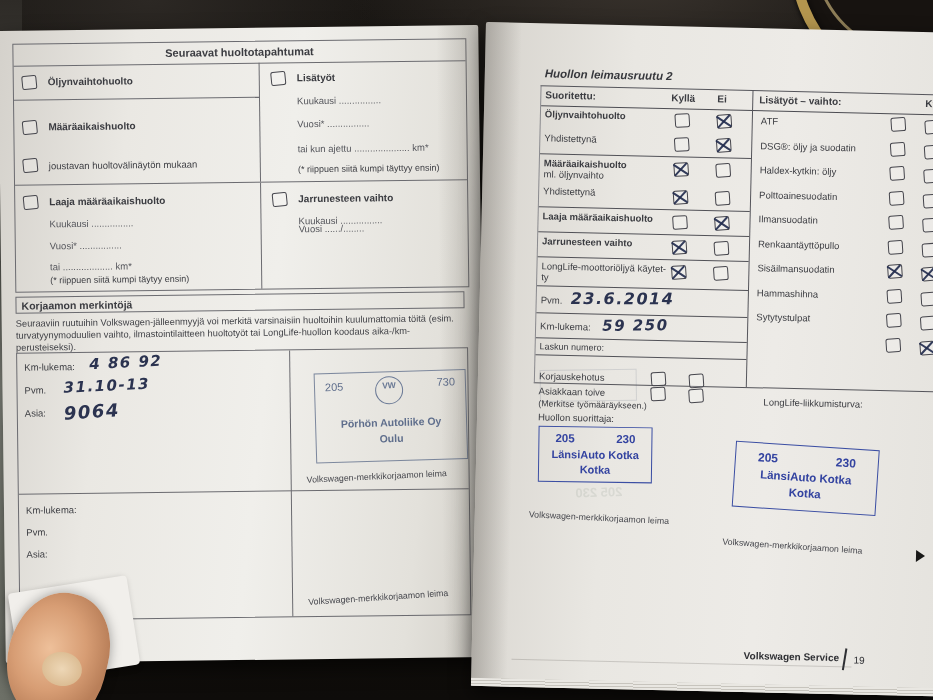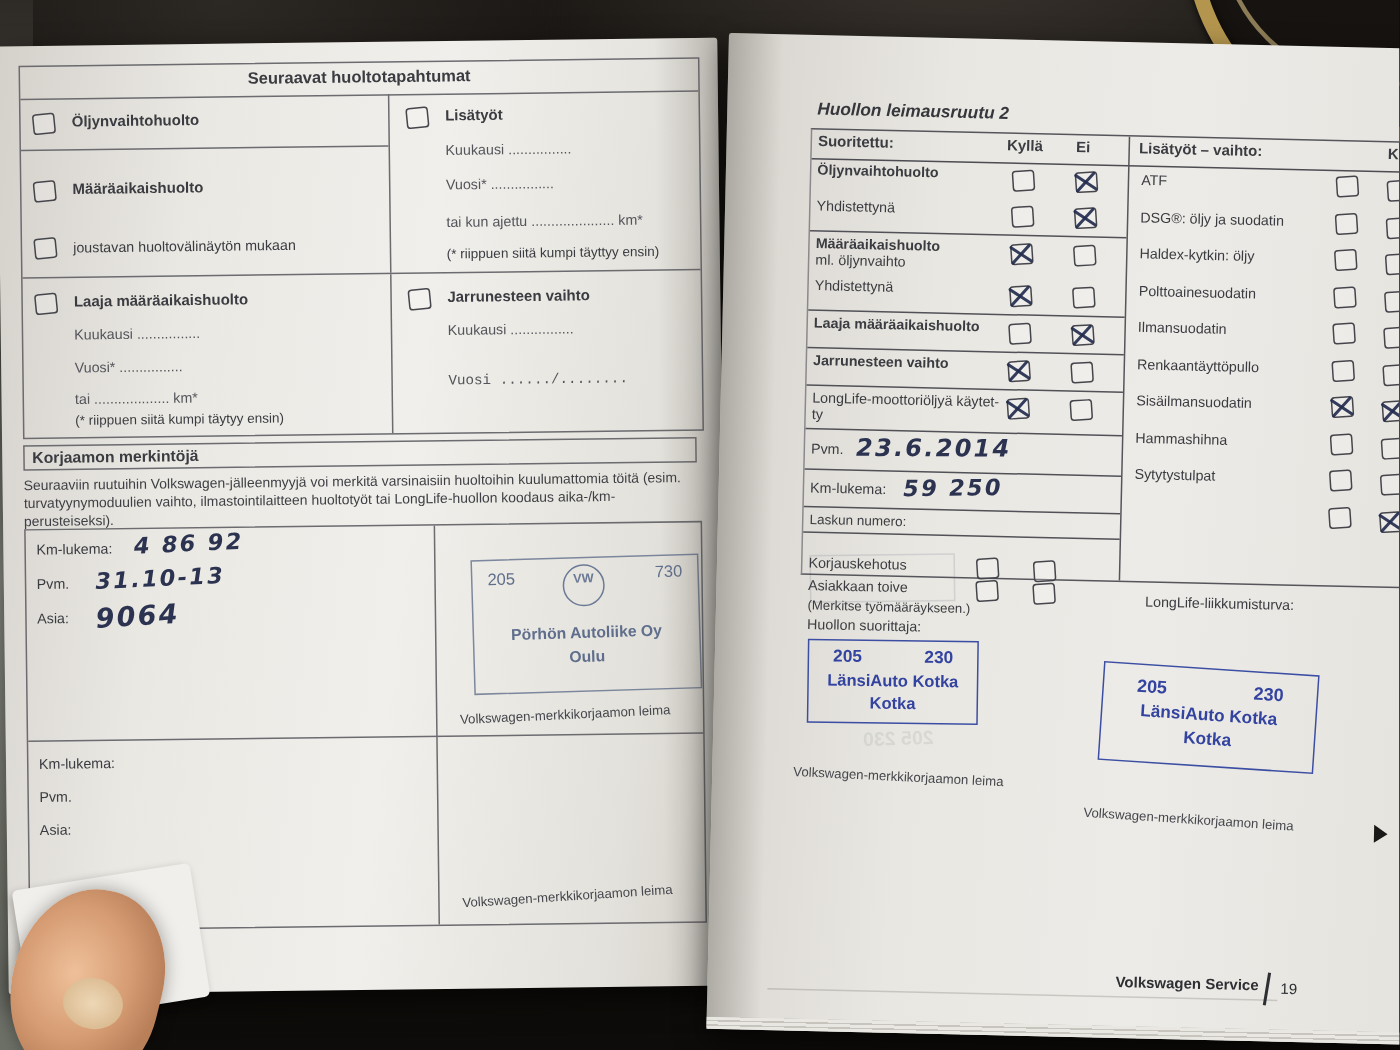--- a/index.html
+++ b/index.html
@@ -136,21 +136,21 @@
           <span class="print b fs10" style="position:absolute;left:34px;top:11px;">Laaja määräaikaishuolto</span>
           <span class="print lead fs95" style="position:absolute;left:34px;top:33px;">Kuukausi ................</span>
           <span class="print lead fs95" style="position:absolute;left:34px;top:55px;">Vuosi* ................</span>
           <span class="print lead fs95" style="position:absolute;left:34px;top:76px;">tai ................... km*</span>
           <span class="print fs9" style="position:absolute;left:34px;top:90px;">(* riippuen siitä kumpi täytyy ensin)</span>
         </div>
         <div id="bBR">
           <span class="cb" style="position:absolute;left:12px;top:10px;"></span>
           <span class="print b fs10" style="position:absolute;left:38px;top:11px;">Jarrunesteen vaihto</span>
           <span class="print lead fs95" style="position:absolute;left:38px;top:33px;">Kuukausi ................</span>
-          <span class="print lead fs95" style="position:absolute;left:38px;top:66px;font-family:Liberation Mono, monospace;">Vuosi ....../........</span>
+          <span class="print lead fs95" style="position:absolute;left:38px;top:41px;">Vuosi ....../........</span>
         </div>
       </div>
     </div>
 
     <div id="korjbox" class="print b">Korjaamon merkintöjä</div>
     <div id="korjtxt">Seuraaviin ruutuihin Volkswagen-jälleenmyyjä voi merkitä varsinaisiin huoltoihin kuulumattomia töitä (esim. turvatyynymoduulien vaihto, ilmastointilaitteen huoltotyöt tai LongLife-huollon koodaus aika-/km-perusteiseksi).</div>
 
     <div id="tbl2">
       <div class="vdiv"></div>
       <div class="hdiv"></div>

